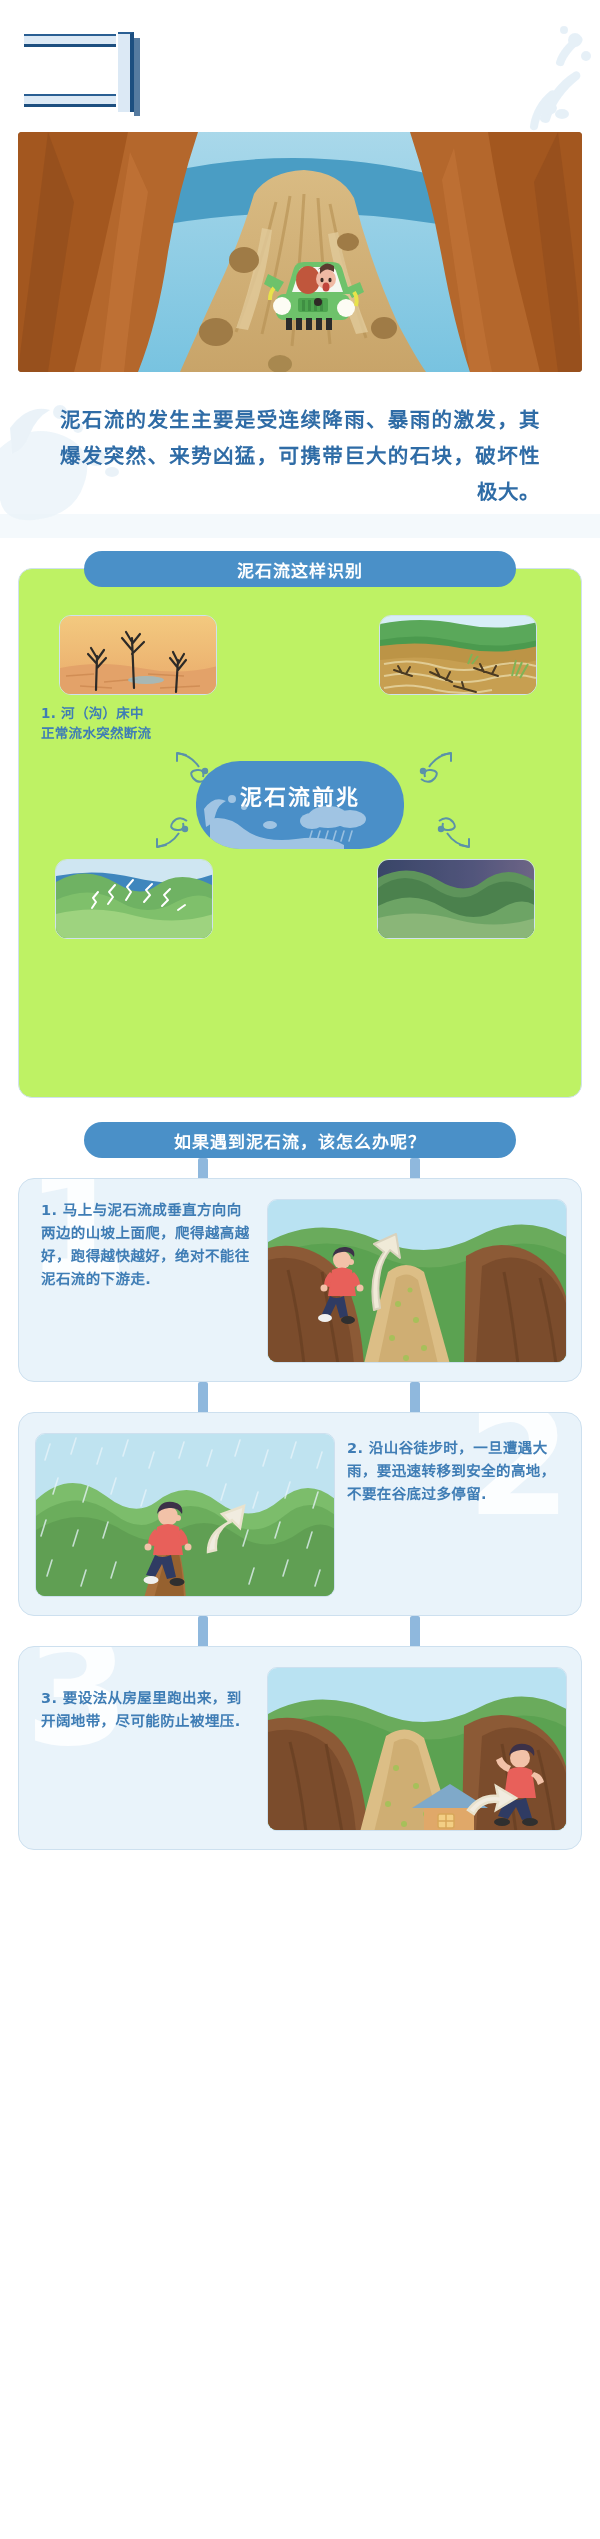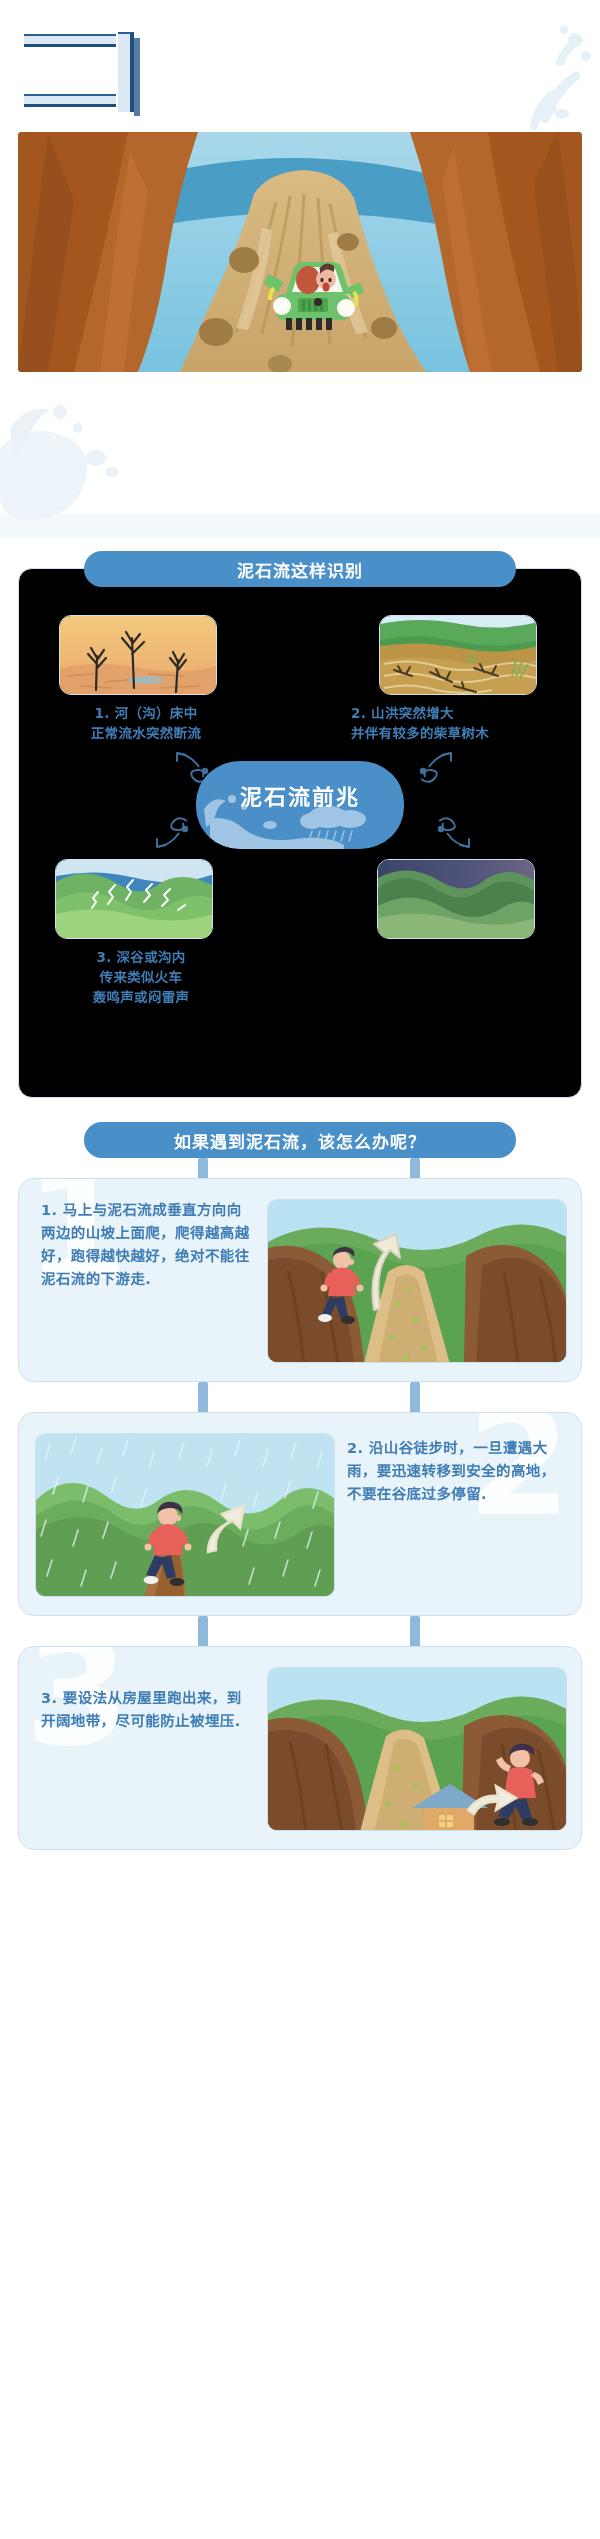--- a/index.html
+++ b/index.html
@@ -57,21 +57,21 @@
     position: absolute; left: 60px; top: 14px; width: 480px;
     text-align: justify; text-align-last: right;
     font-size: 20.5px; line-height: 36px; letter-spacing: .5px;
     color: #2f6ca6; font-weight: 600;
     font-family: "DejaVu Sans", "Liberation Sans", sans-serif;
   }
 
   
   .sect1 {
     position: absolute; left: 18px; top: 568px; width: 564px; height: 530px;
-    background: #000000; border: 1px solid #cfe1ee; border-radius: 14px;
+    background: #bef264; border: 1px solid #cfe1ee; border-radius: 14px;
   }
   .banner {
     position: absolute; left: 50%; transform: translateX(-50%);
     background: #4a90c8; color: #ffffff; border-radius: 18px;
     font-size: 17px; letter-spacing: 1px; font-weight: 600;
     display: flex; align-items: center; justify-content: center;
     font-family: "DejaVu Sans", "Liberation Sans", sans-serif;
   }
   .banner-1 { top: -18px; width: 432px; height: 36px; }
   .banner-2 { top: -18px; width: 432px; height: 36px; }
@@ -84,21 +84,21 @@
   .th1 { left: 40px; top: 46px; }
   .th2 { left: 360px; top: 46px; }
   .th3 { left: 36px; top: 290px; }
   .th4 { left: 358px; top: 290px; }
 
   .cap {
     position: absolute; font-size: 13.5px; line-height: 20px; font-weight: 600;
     color: #3f7db5; letter-spacing: .3px;
     font-family: "DejaVu Sans", "Liberation Sans", sans-serif;
   }
-  .cap1 { left: 22px; top: 134px; width: 210px; text-align: center; }
+  .cap1 { left: 22px; top: 134px; width: 210px; text-align: left; }
   .cap2 { left: 332px; top: 134px; width: 215px; text-align: left; }
   .cap3 { left: 22px; top: 378px; width: 200px; text-align: center; }
   .cap4 { left: 328px; top: 378px; width: 216px; text-align: right; }
 
   .center-badge {
     position: absolute; left: 50%; transform: translateX(-50%); top: 192px;
     width: 208px; height: 88px; border-radius: 44px/42px;
     background: #4a8fc8; overflow: hidden;
     display: flex; align-items: flex-start; justify-content: center;
   }
@@ -273,20 +273,21 @@
     <g fill="#d6e7f3">
       <path d="M0 60 Q30 34 64 48 Q96 62 84 96 Q74 128 34 132 Q4 134 0 112 Z" opacity=".8"></path>
       <path d="M10 40 Q28 16 50 22 Q36 30 30 46 Q24 62 12 66 Z"></path>
       <circle cx="60" cy="24" r="7"></circle>
         <circle cx="78" cy="40" r="5"></circle>
       <ellipse cx="96" cy="70" rx="10" ry="8"></ellipse>
       <ellipse cx="112" cy="84" rx="7" ry="5"></ellipse>
       <path d="M0 126 L600 126 L600 150 L0 150 Z" opacity=".55"></path>
     </g>
   </svg>
+  <div class="intro-text">泥石流的发生主要是受连续降雨、暴雨的激发，其爆发突然、来势凶猛，可携带巨大的石块，破坏性极大。</div>
 </div>
 
 <div class="sect1">
 
   <div class="banner banner-1">泥石流这样识别</div>
 
   <div class="thumb th1">
     <svg width="158" height="80" viewBox="0 0 158 80">
       <defs>
           <linearGradient id="g1" x1="0" y1="0" x2="0" y2="1">
@@ -332,22 +333,20 @@
       </g>
       <g stroke="#7fb356" stroke-width="2" fill="none">
         <path d="M132 60 L136 44 M136 60 L142 46 M140 62 L148 48"></path>
         <path d="M88 48 L92 38 M92 48 L98 40"></path>
       </g>
     </svg>
   </div>
 
   <div class="cap cap1" style="white-space:pre-line;">1. 河（沟）床中
 正常流水突然断流</div>
-  <div class="cap cap2" style="white-space:pre-line;">2. 山洪突然增大
-并伴有较多的柴草树木</div>
 
   <svg class="deco-arrow da-tl" viewBox="0 0 44 38">
     <g fill="none" stroke="#4a82b5" stroke-width="2">
       <path d="M38 34 q-8 6 -14 -1 q-5 -7 4 -8 q8 -1 6 7"></path>
       <path d="M30 22 q-8 -12 -22 -14"></path>
       <path d="M8 8 l0 8 M8 8 l9 2" stroke-linecap="round"></path>
       <circle cx="36" cy="26" r="2.2" fill="#4a82b5"></circle>
     </g>
   </svg>
   <svg class="deco-arrow da-tr" viewBox="0 0 44 38">
@@ -428,23 +427,20 @@
         </defs>
       <rect width="158" height="80" fill="url(#dk)"></rect>
       <path d="M0 18 Q30 2 60 20 Q86 36 104 22 Q130 2 158 22 L158 80 L0 80 Z" fill="#6aaa5f"></path>
       <path d="M0 28 Q26 8 56 28 Q82 46 104 30 Q128 12 158 32 L158 80 L0 80 Z" fill="#4e8f4b" opacity=".85"></path>
       <path d="M0 46 Q34 28 66 48 Q96 66 124 48 Q144 36 158 46 L158 80 L0 80 Z" fill="#7cbd6b"></path>
       <path d="M0 58 Q40 48 80 60 Q120 70 158 58 L158 80 L0 80 Z" fill="#9fd382"></path>
       <rect width="158" height="80" fill="#2a3050" opacity=".18"></rect>
     </svg>
   </div>
 
-  <div class="cap cap3" style="white-space:pre-line;">3. 深谷或沟内
-传来类似火车
-轰鸣声或闷雷声</div>
 </div>
 
 <div class="sect2">
 
   <div class="banner-wrap2">
     <div class="banner banner-2">如果遇到泥石流，该怎么办呢？</div>
   </div>
 
   <div class="connector" style="left:180px; top:36px;"></div>
   <div class="connector" style="left:392px; top:36px;"></div>

